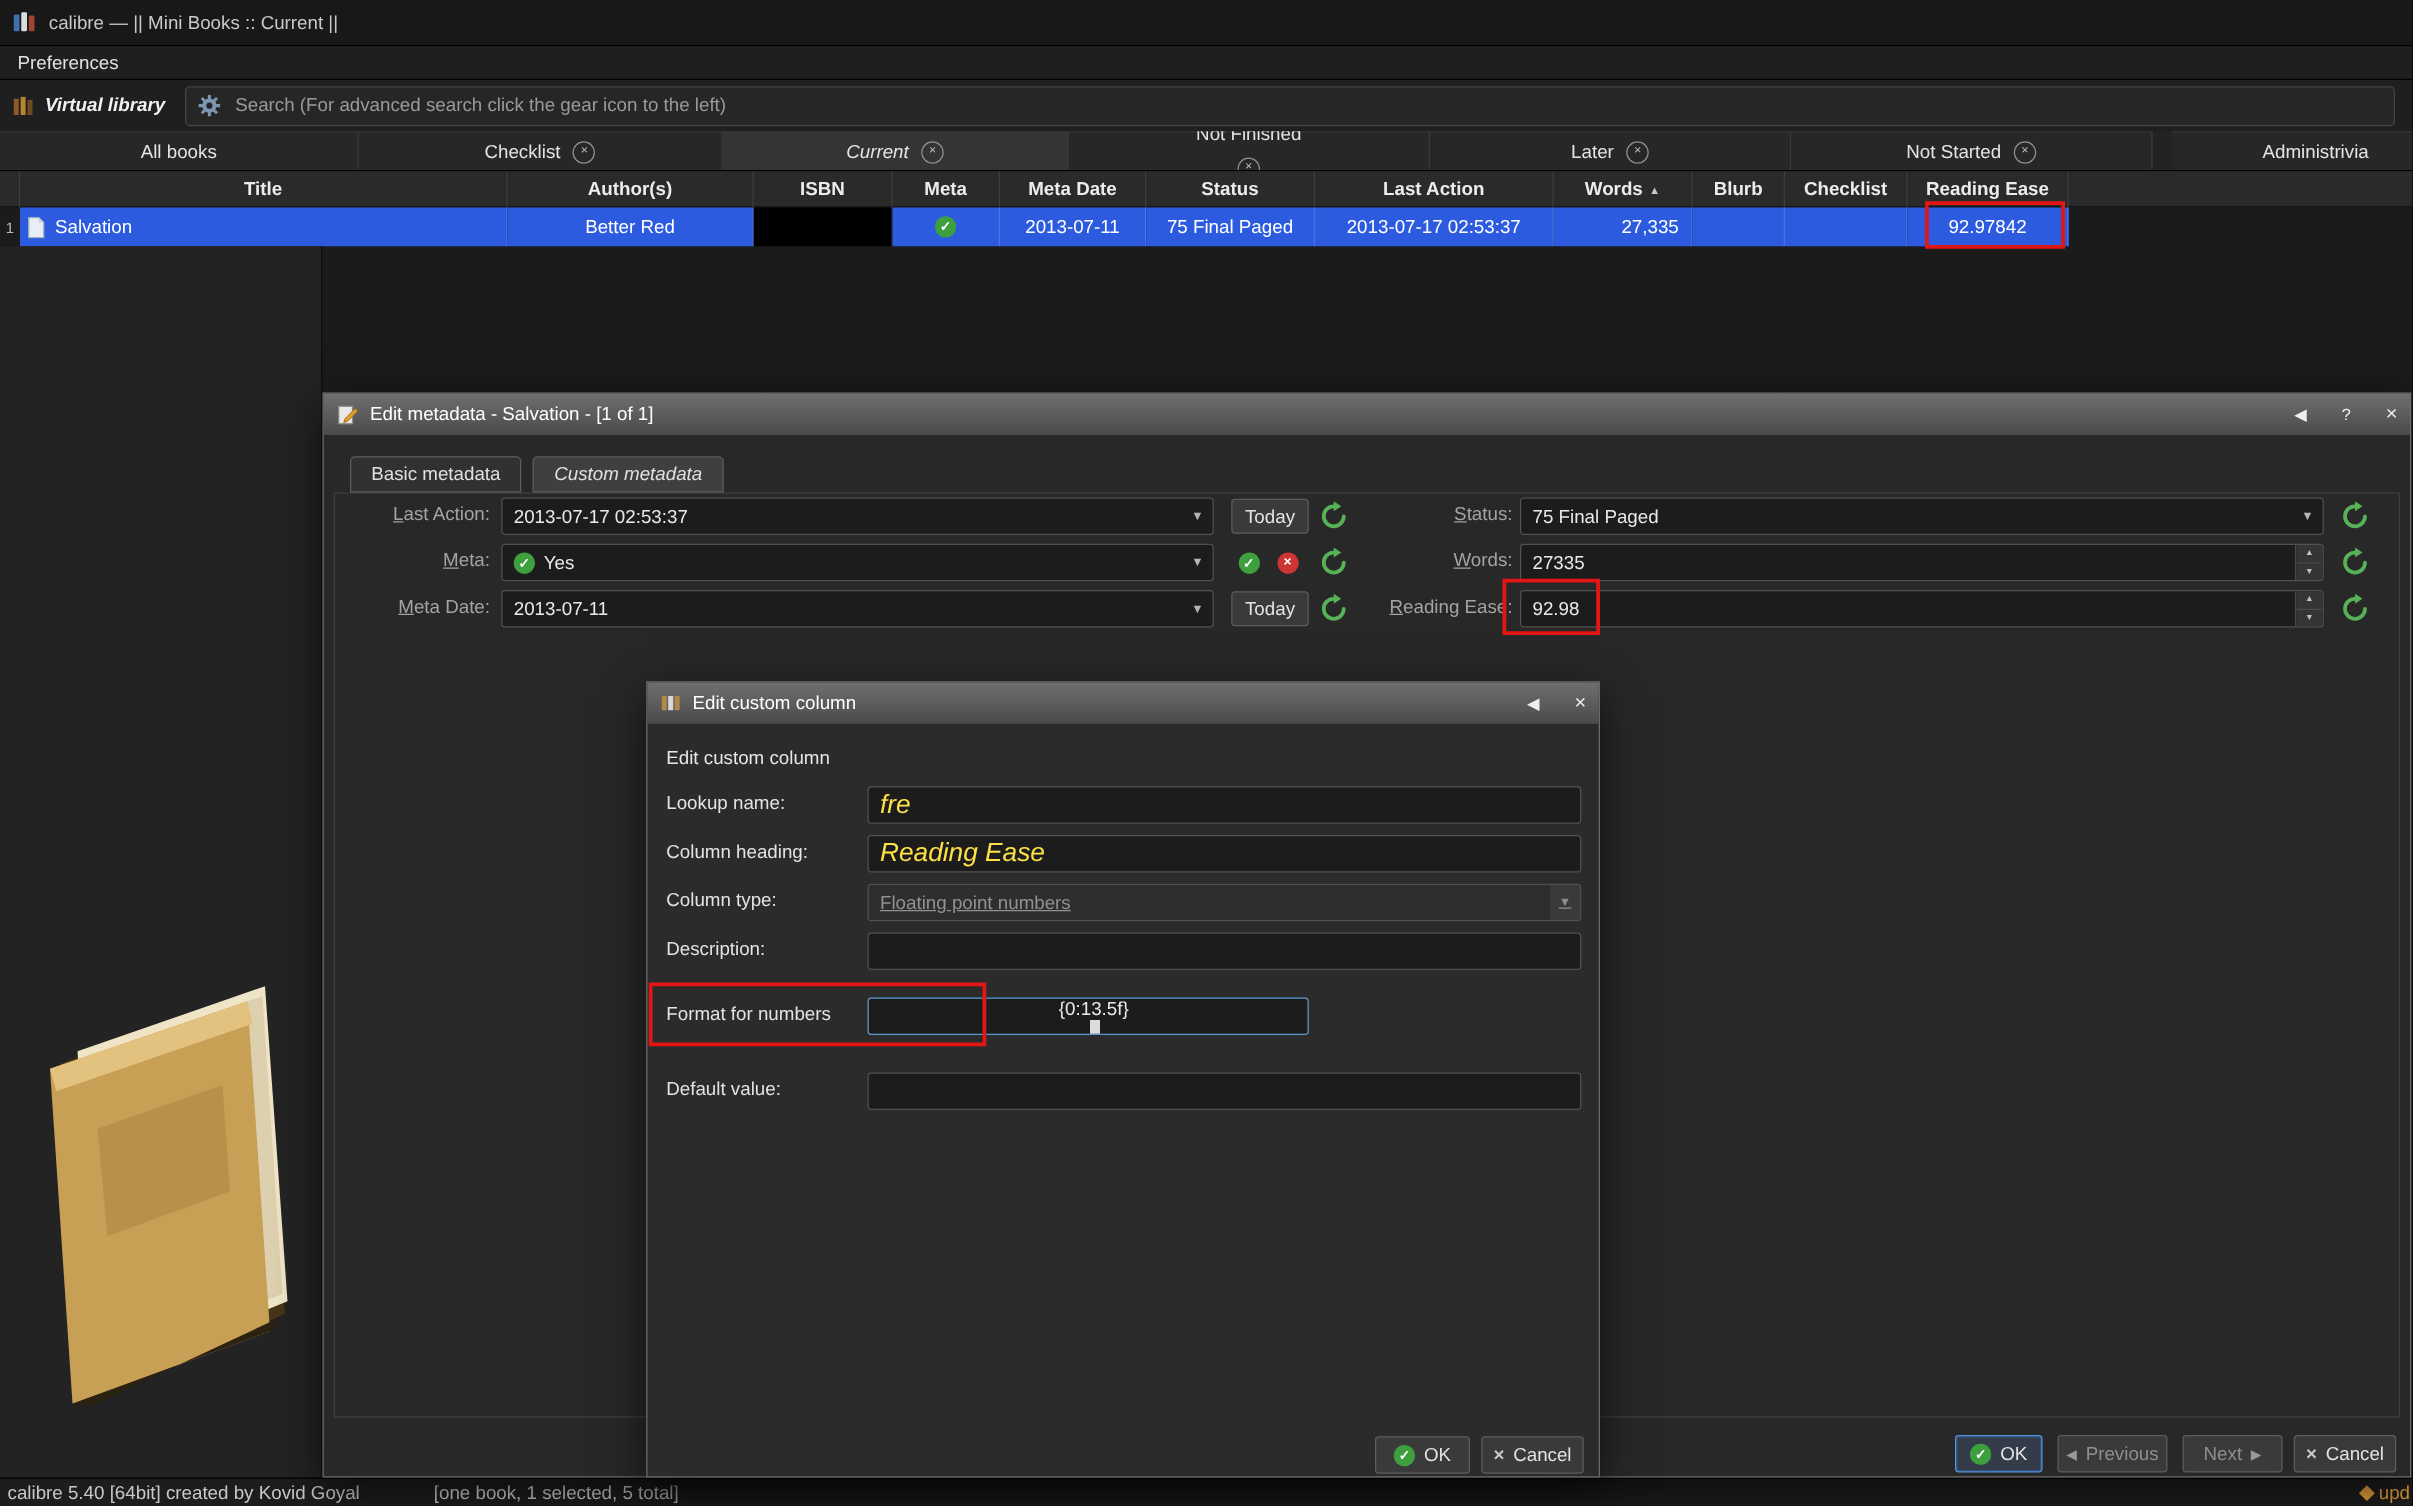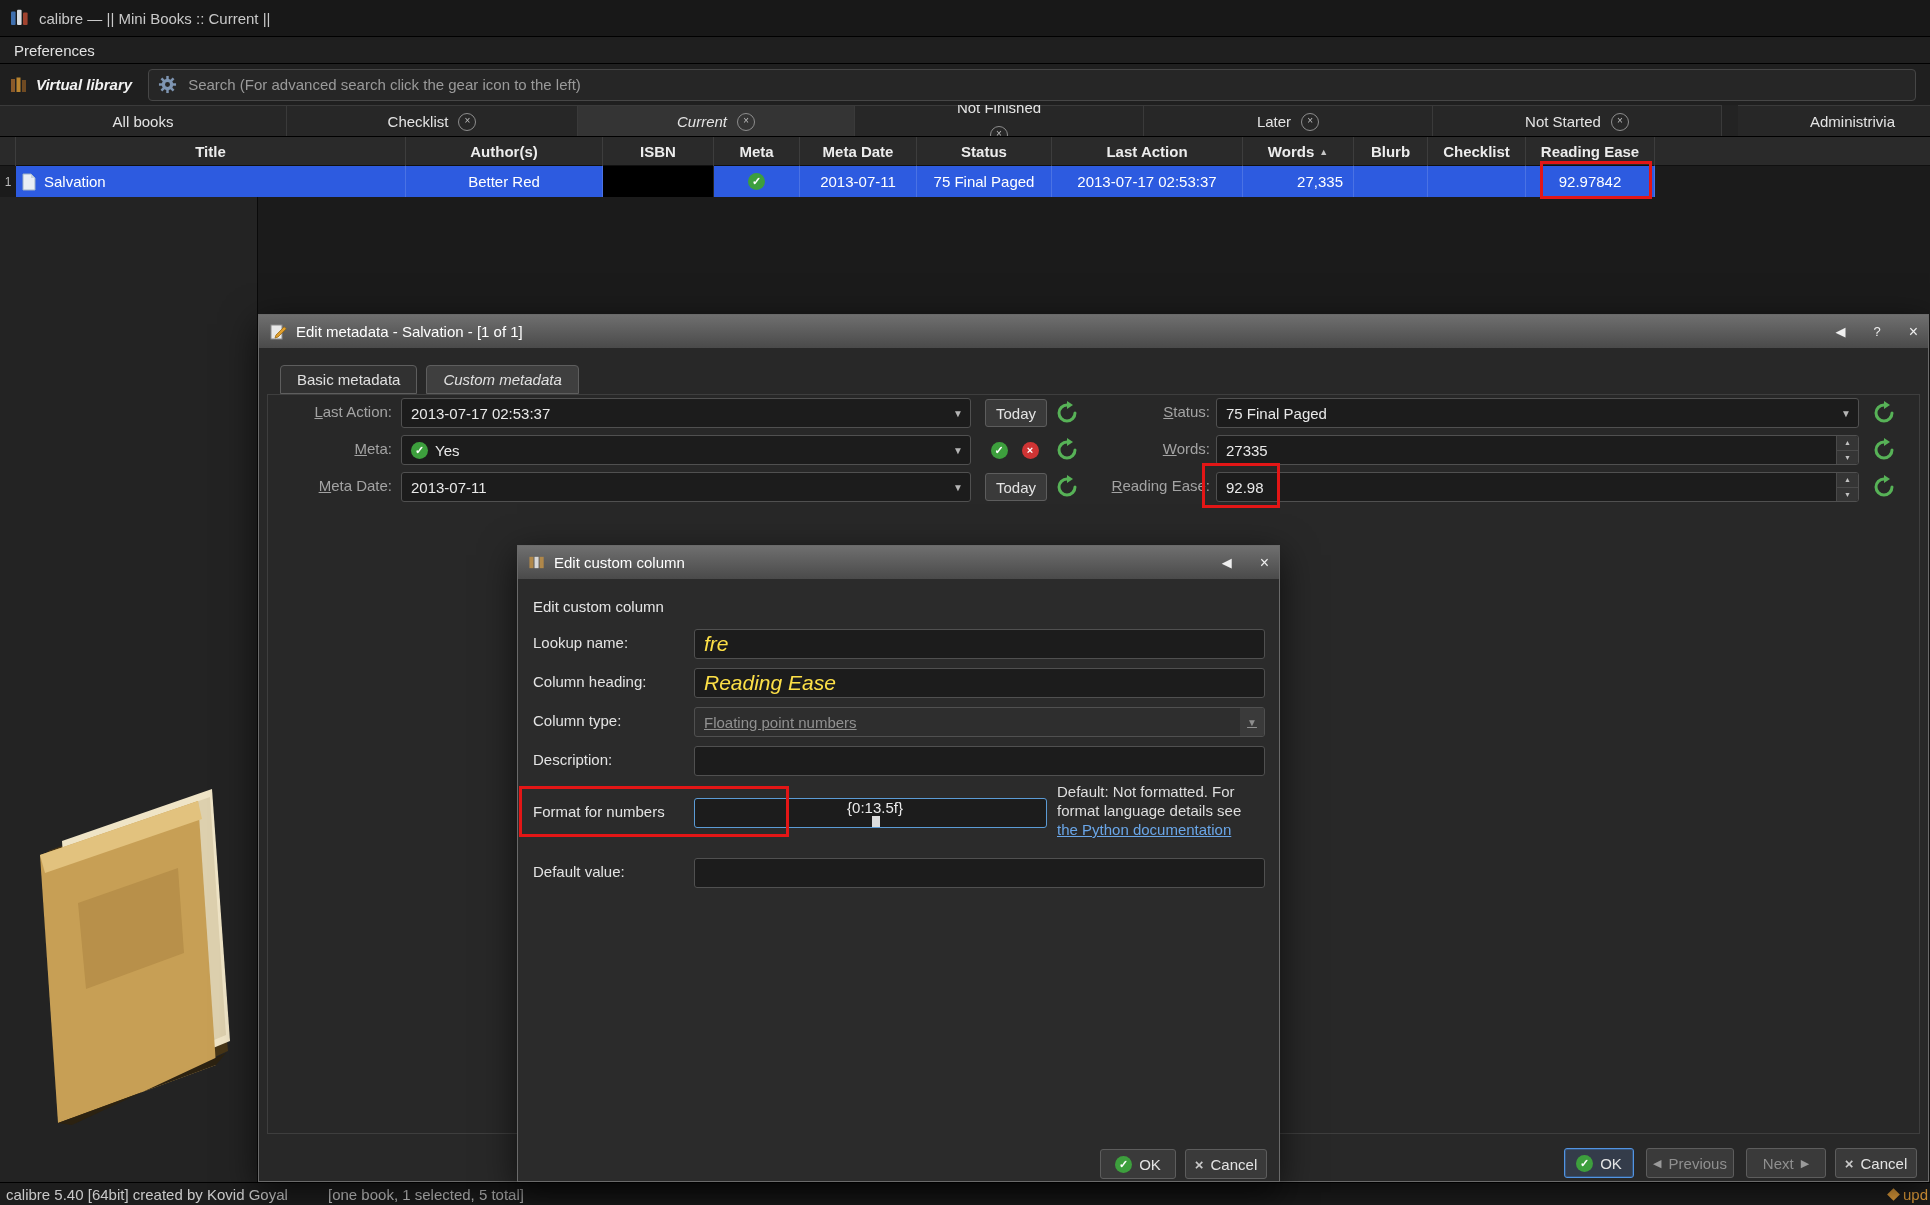--- a/index.html
+++ b/index.html
@@ -266,21 +266,21 @@
       <polygon points="46,95 192,44 208,282 64,342" fill="#ddd0ae"></polygon>
       <polygon points="22,102 180,48 198,312 40,370" fill="#c79f55"></polygon>
       <polygon points="22,102 180,48 184,66 27,120" fill="#e2c27e"></polygon>
       <polygon points="40,370 198,312 208,300 54,372" fill="#2c2211"></polygon>
       <polygon points="60,150 160,115 166,200 68,236" fill="#b8904a"></polygon>
     </svg>
   </div>
 
   <div class="abs statusbar">
     <span class="abs" style="left:6px;top:3px;">calibre 5.40 [64bit] created by Kovid Goyal</span>
-    <span class="abs" style="left:328px;top:3px;">[one book, 1 selected, 5 total]</span>
+    <span class="abs" style="left:347px;top:3px;">[one book, 1 selected, 5 total]</span>
     <span class="abs" style="right:2px;top:3px;color:#e8a23c;display:flex;gap:5px;align-items:center;">
       <span class="upd-ic"></span>
       <span>upd</span>
     </span>
   </div>
 
   <div class="abs dialog dlg-outer">
     <div class="dlg-titlebar">
       <span style="display:flex;">
         <svg width="18" height="18" viewBox="0 0 18 18">
@@ -458,25 +458,20 @@
     <span class="ilabel" style="left:15px;top:205px;">Description:</span>
     <div class="field" style="left:176px;top:200px;width:571px;">
       <input class="fieldinput" value="" style="">
     </div>
 
     <span class="ilabel" style="left:15px;top:257px;">Format for numbers</span>
     <div class="field focus" style="left:176px;top:252px;width:353px;">
       <span>{0:13.5f}</span>
       <span class="cursor"></span>
     </div>
-    <div class="note" style="left:539px;top:236px;width:210px;">
-      <span>Default: Not formatted. For</span><br>
-      <span>format language details see</span><br>
-      <span class="link">the Python documentation</span>
-    </div>
 
     <span class="ilabel" style="left:15px;top:317px;">Default value:</span>
     <div class="field" style="left:176px;top:312px;width:571px;">
       <input class="fieldinput" value="" style="">
     </div>
 
     <div class="btn" style="left:582px;top:603px;width:76px;">
       <span class="icon-cc">
           <span>✓</span>
         </span>

